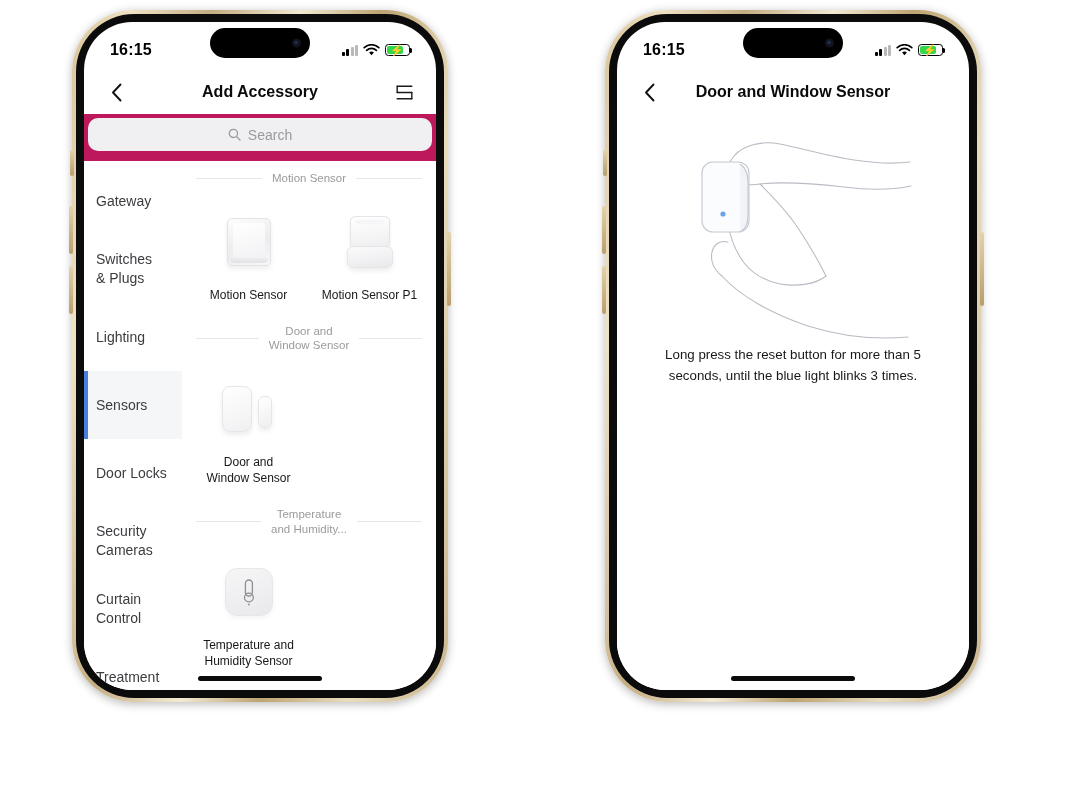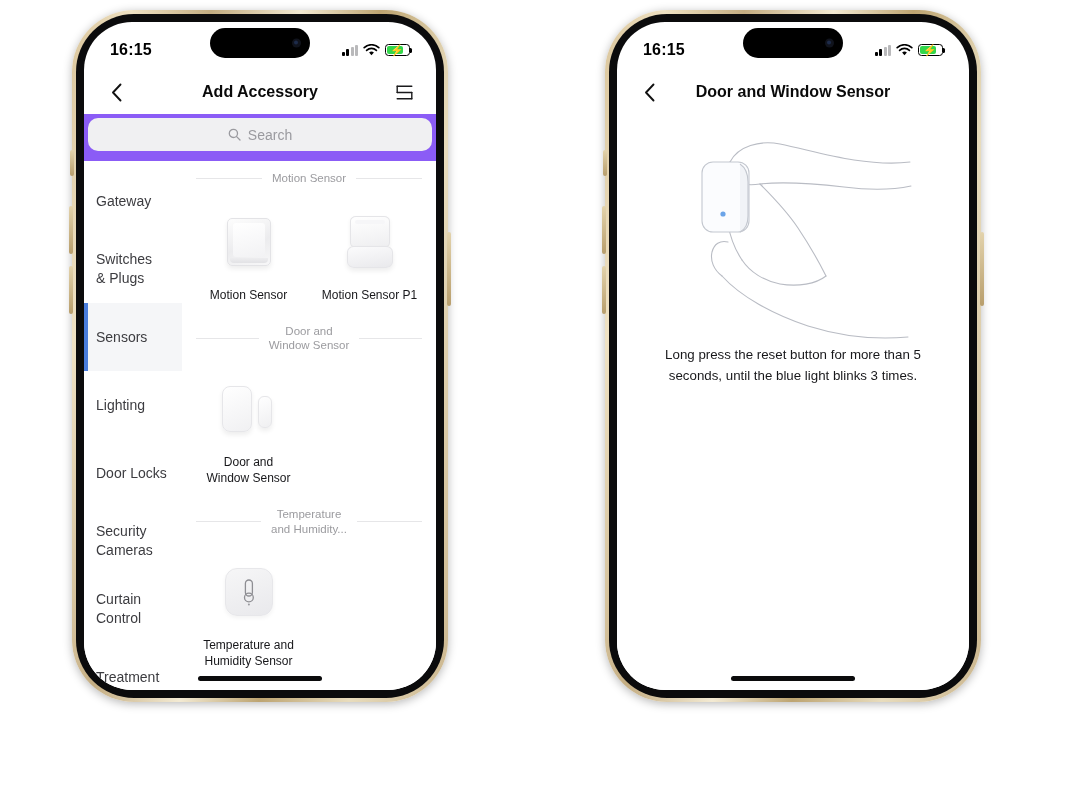--- a/index.html
+++ b/index.html
@@ -83,21 +83,21 @@
     padding: 0 18px; background: #fff;
   }
   .nav-back { width: 28px; height: 28px; display:flex; align-items:center; justify-content:center; cursor:pointer; }
   .nav-title {
     position: absolute; left: 0; right: 0; text-align: center;
     font-size: 16px; font-weight: 700; color: #0a0a0a; pointer-events: none;
   }
   .nav-right { margin-left: auto; width: 28px; height: 28px; display:flex; align-items:center; justify-content:center; cursor:pointer; z-index:2;}
 
   
-  .search-wrap { padding: 4px 4px 10px; background:#8b5cf6;text-align:right; }
+  .search-wrap { padding: 4px 4px 10px; background:#be185d;text-align:right; }
   .search-box {
     height: 33px; border-radius: 10px; background: #f0f0f2;
     display: flex; align-items: center; justify-content: center; gap: 7px;
   }
   .search-ph { font-size: 14px; color: #9a9a9f; }
 
   
   .body-split { display: flex; height: calc(100% - 48px - 44px - 47px); }
 
   .cat-col {
@@ -258,25 +258,25 @@
 
       <div class="body-split">
 
         <div class="cat-col">
           <div class="cat-item">
               <span>Gateway</span>
             </div>
           <div class="cat-item">
               <span>Switches<br>&amp; Plugs</span>
             </div>
+          <div class="cat-item">
+              <span>Lighting</span>
+            </div>
           <div class="cat-item active">
               <span>Sensors</span>
-            </div>
-          <div class="cat-item">
-              <span>Lighting</span>
             </div>
           <div class="cat-item">
               <span>Door Locks</span>
             </div>
           <div class="cat-item">
               <span>Security<br>Cameras</span>
             </div>
           <div class="cat-item">
               <span>Curtain Control</span>
             </div>

